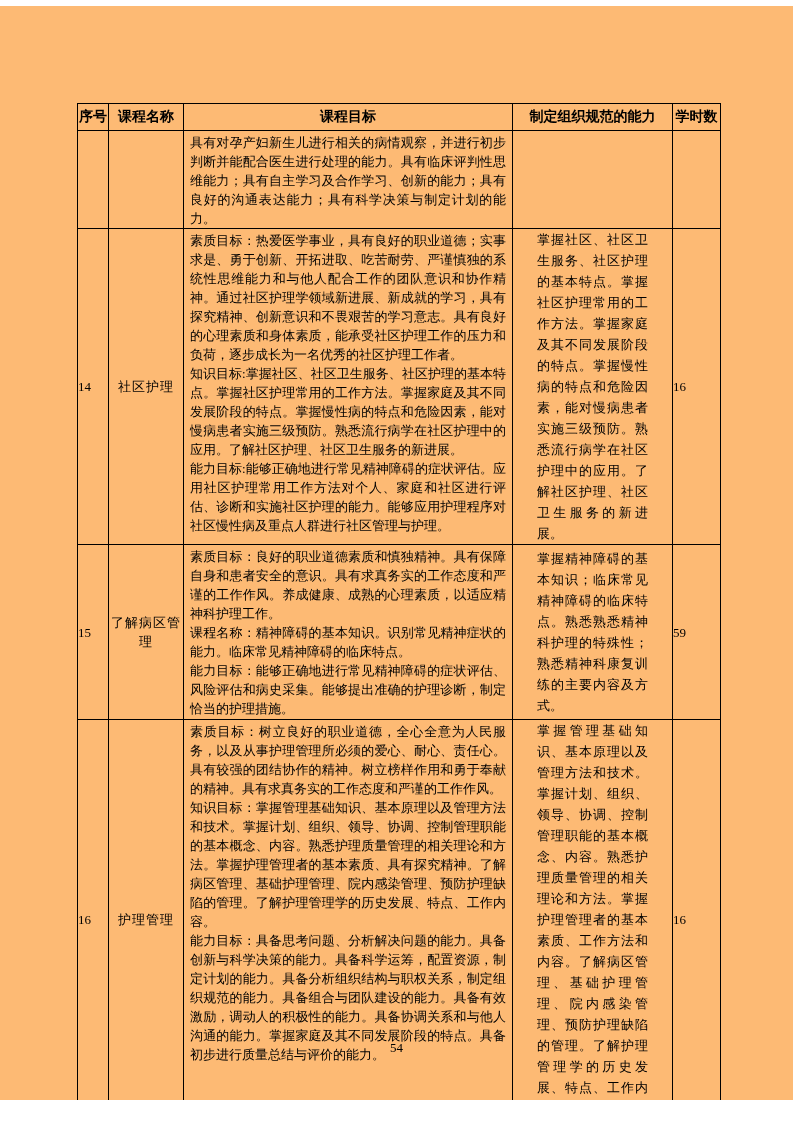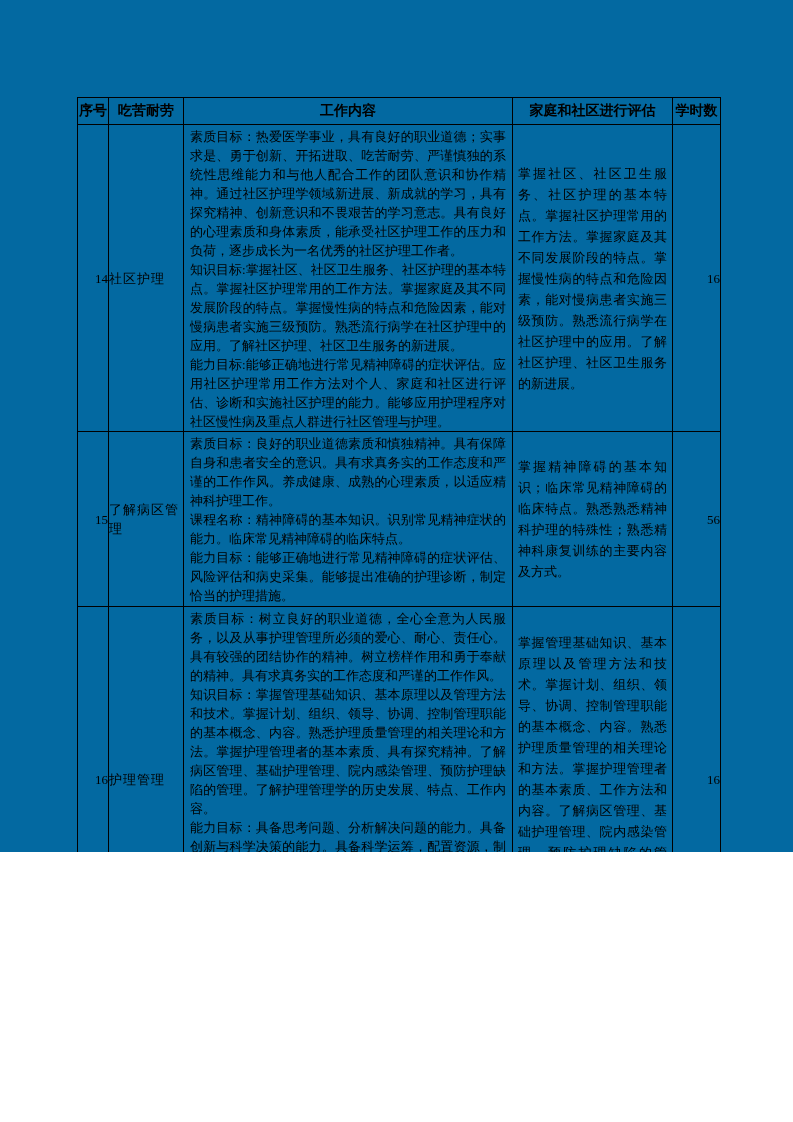--- a/index.html
+++ b/index.html
@@ -3,25 +3,26 @@
 <meta charset="utf-8">
 <style>
   html, body {
     margin: 0;
     padding: 0;
     background: #ffffff;
   }
   .page {
     position: relative;
     width: 793px;
-    height: 852px;
-    background: #0369a1;
+    height: 1094px;
+    background: #fdba74;
     font-family: "Liberation Serif", "DejaVu Serif", serif;
     color: #000000;
     overflow: hidden;
+    margin-top: 6px;
   }
   table.course-table {
     position: absolute;
     left: 77px;
     top: 97px;
     width: 643px;
     border-collapse: collapse;
     table-layout: fixed;
   }
   .course-table th, .course-table td {
@@ -46,38 +47,38 @@
   col.c3 { width: 329px; }
   col.c4 { width: 160px; }
   col.c5 { width: 48px; }
 
   tr.r0 { height: 87px; }
   tr.r1 { height: 304px; }
   tr.r2 { height: 175px; }
   tr.r3 { height: 332px; }
 
   td.cell-seq, td.cell-hours {
-    text-align: right;
+    text-align: left;
     line-height: 19px;
   }
   td.cell-course {
-    text-align: left;
+    text-align: center;
     line-height: 19px;
     letter-spacing: 1px;
   }
   td.cell-objectives {
     vertical-align: top;
     text-align: justify;
     padding: 2px 6px 0 6px;
     line-height: 19px;
   }
   td.cell-objectives p { margin: 0; }
   td.cell-content {
     text-align: justify;
-    padding: 0 5px;
+    padding: 0 24px;
     line-height: 21px;
   }
   td.cell-content p { margin: 0; }
 
   .page-number {
     position: absolute;
     left: 0;
     right: 0;
     top: 1034px;
     text-align: center;
@@ -93,27 +94,36 @@
     <colgroup>
       <col class="c1">
         <col class="c2">
         <col class="c3">
         <col class="c4">
         <col class="c5">
     </colgroup>
     <thead>
       <tr>
         <th>序号</th>
-        <th>吃苦耐劳</th>
-        <th>工作内容</th>
-        <th>家庭和社区进行评估</th>
+        <th>课程名称</th>
+        <th>课程目标</th>
+        <th>制定组织规范的能力</th>
         <th>学时数</th>
       </tr>
     </thead>
     <tbody>
+      <tr class="r0">
+        <td class="cell-seq"></td>
+        <td class="cell-course"></td>
+        <td class="cell-objectives">
+            <p>具有对孕产妇新生儿进行相关的病情观察，并进行初步判断并能配合医生进行处理的能力。具有临床评判性思维能力；具有自主学习及合作学习、创新的能力；具有良好的沟通表达能力；具有科学决策与制定计划的能力。</p>
+          </td>
+        <td class="cell-content"></td>
+        <td class="cell-hours"></td>
+      </tr>
       <tr class="r1">
         <td class="cell-seq">14</td>
         <td class="cell-course">社区护理</td>
         <td class="cell-objectives">
             <p>素质目标：热爱医学事业，具有良好的职业道德；实事求是、勇于创新、开拓进取、吃苦耐劳、严谨慎独的系统性思维能力和与他人配合工作的团队意识和协作精神。通过社区护理学领域新进展、新成就的学习，具有探究精神、创新意识和不畏艰苦的学习意志。具有良好的心理素质和身体素质，能承受社区护理工作的压力和负荷，逐步成长为一名优秀的社区护理工作者。</p>
             <p>知识目标:掌握社区、社区卫生服务、社区护理的基本特点。掌握社区护理常用的工作方法。掌握家庭及其不同发展阶段的特点。掌握慢性病的特点和危险因素，能对慢病患者实施三级预防。熟悉流行病学在社区护理中的应用。了解社区护理、社区卫生服务的新进展。</p>
             <p>能力目标:能够正确地进行常见精神障碍的症状评估。应用社区护理常用工作方法对个人、家庭和社区进行评估、诊断和实施社区护理的能力。能够应用护理程序对社区慢性病及重点人群进行社区管理与护理。</p>
           </td>
         <td class="cell-content">
             <p>掌握社区、社区卫生服务、社区护理的基本特点。掌握社区护理常用的工作方法。掌握家庭及其不同发展阶段的特点。掌握慢性病的特点和危险因素，能对慢病患者实施三级预防。熟悉流行病学在社区护理中的应用。了解社区护理、社区卫生服务的新进展。</p>
@@ -124,21 +134,21 @@
         <td class="cell-seq">15</td>
         <td class="cell-course">了解病区管理</td>
         <td class="cell-objectives">
             <p>素质目标：良好的职业道德素质和慎独精神。具有保障自身和患者安全的意识。具有求真务实的工作态度和严谨的工作作风。养成健康、成熟的心理素质，以适应精神科护理工作。</p>
             <p>课程名称：精神障碍的基本知识。识别常见精神症状的能力。临床常见精神障碍的临床特点。</p>
             <p>能力目标：能够正确地进行常见精神障碍的症状评估、风险评估和病史采集。能够提出准确的护理诊断，制定恰当的护理措施。</p>
           </td>
         <td class="cell-content">
             <p>掌握精神障碍的基本知识；临床常见精神障碍的临床特点。熟悉熟悉精神科护理的特殊性；熟悉精神科康复训练的主要内容及方式。</p>
           </td>
-        <td class="cell-hours">56</td>
+        <td class="cell-hours">59</td>
       </tr>
       <tr class="r3">
         <td class="cell-seq">16</td>
         <td class="cell-course">护理管理</td>
         <td class="cell-objectives">
             <p>素质目标：树立良好的职业道德，全心全意为人民服务，以及从事护理管理所必须的爱心、耐心、责任心。具有较强的团结协作的精神。树立榜样作用和勇于奉献的精神。具有求真务实的工作态度和严谨的工作作风。</p>
             <p>知识目标：掌握管理基础知识、基本原理以及管理方法和技术。掌握计划、组织、领导、协调、控制管理职能的基本概念、内容。熟悉护理质量管理的相关理论和方法。掌握护理管理者的基本素质、具有探究精神。了解病区管理、基础护理管理、院内感染管理、预防护理缺陷的管理。了解护理管理学的历史发展、特点、工作内容。</p>
             <p>能力目标：具备思考问题、分析解决问题的能力。具备创新与科学决策的能力。具备科学运筹，配置资源，制定计划的能力。具备分析组织结构与职权关系，制定组织规范的能力。具备组合与团队建设的能力。具备有效激励，调动人的积极性的能力。具备协调关系和与他人沟通的能力。掌握家庭及其不同发展阶段的特点。具备初步进行质量总结与评价的能力。</p>
           </td>
         <td class="cell-content">

